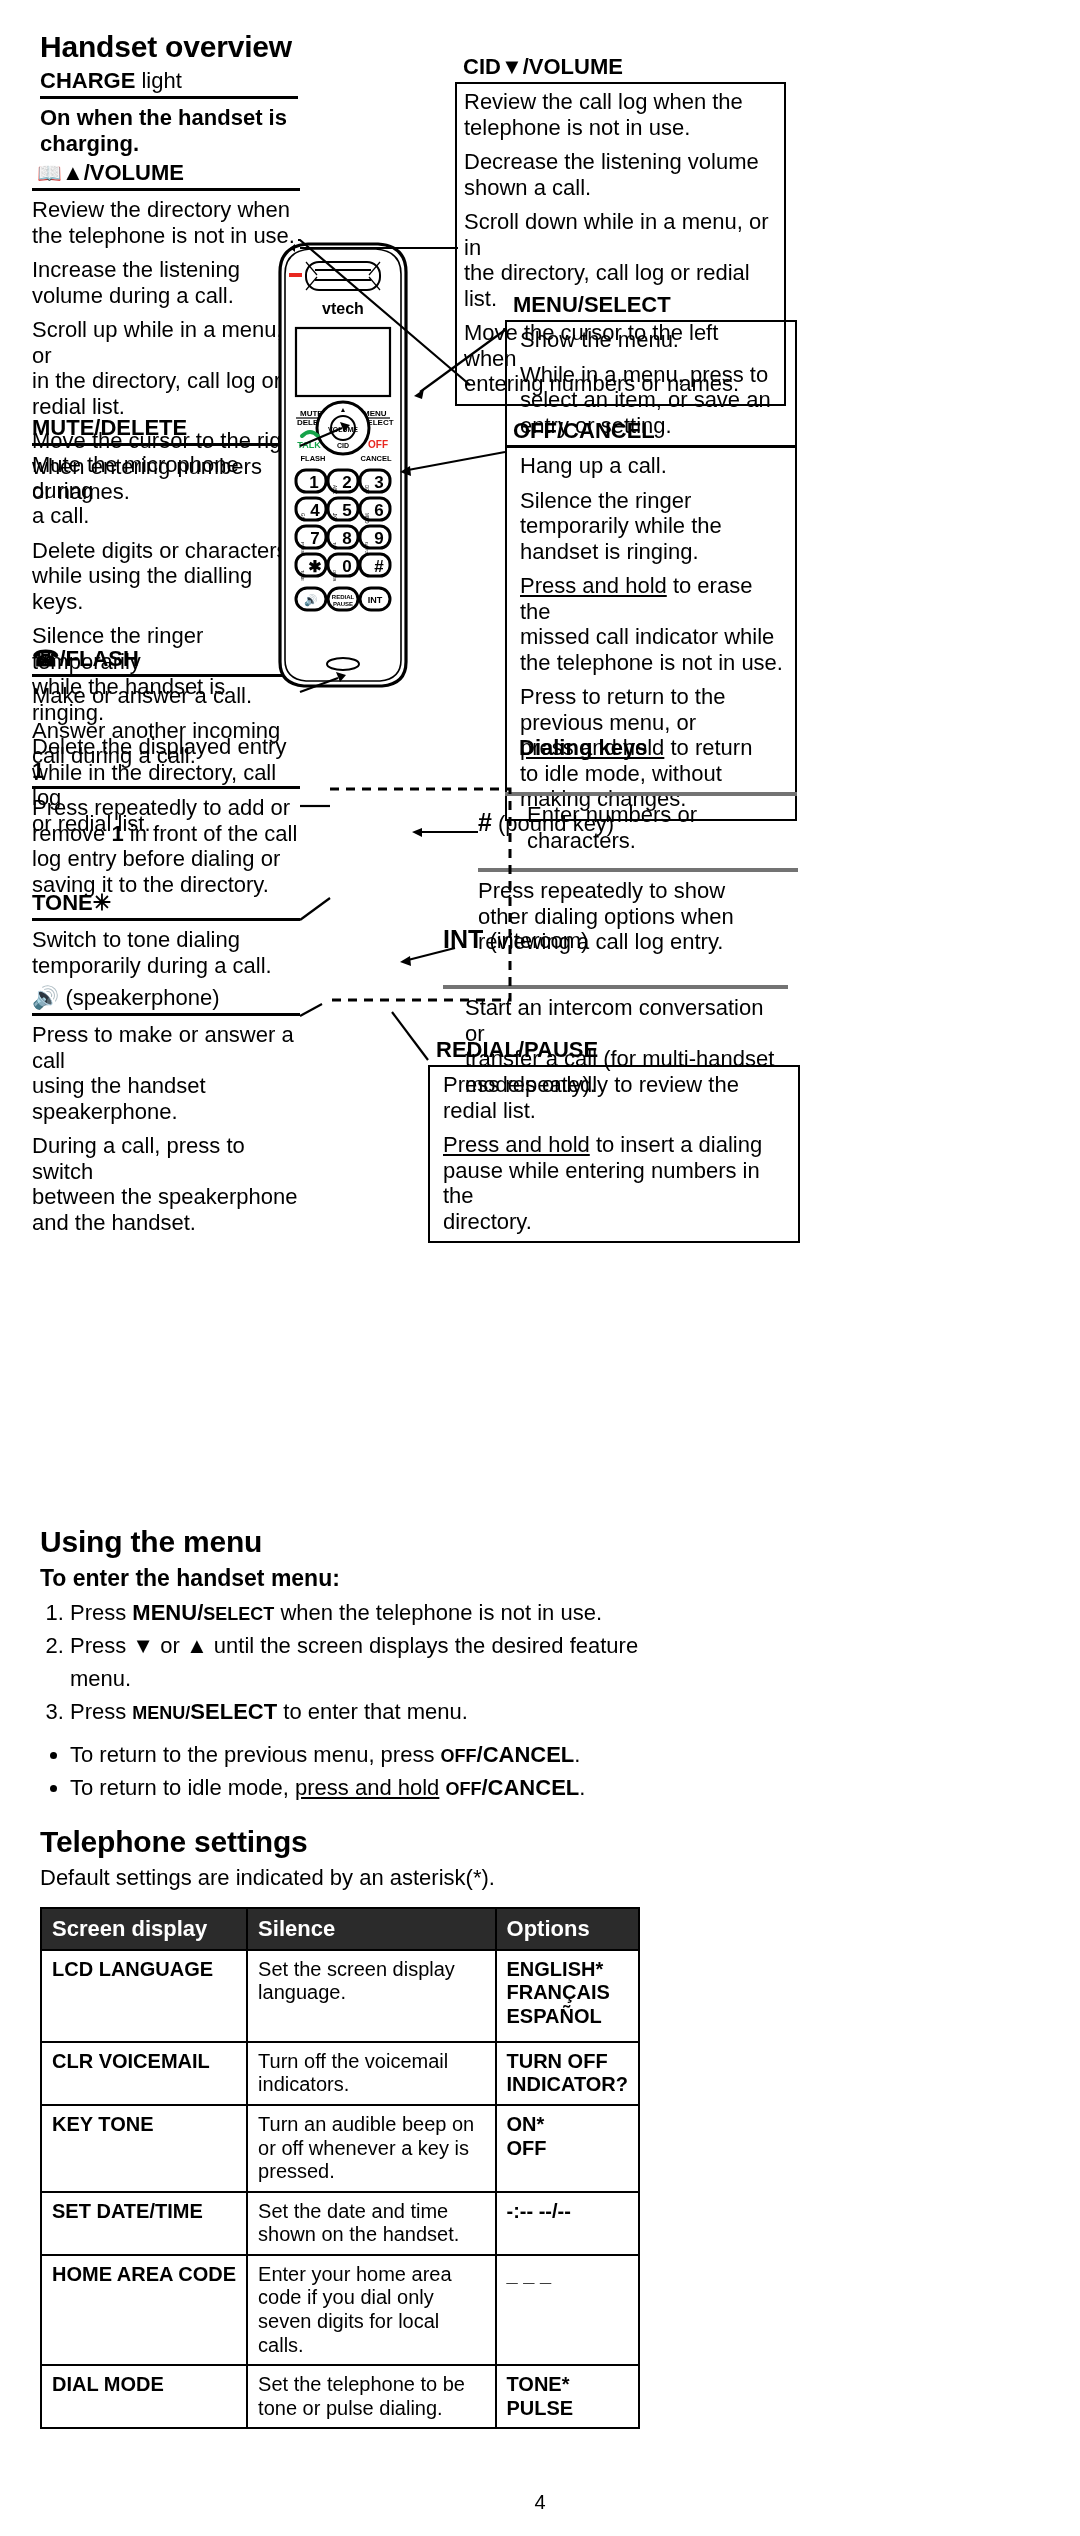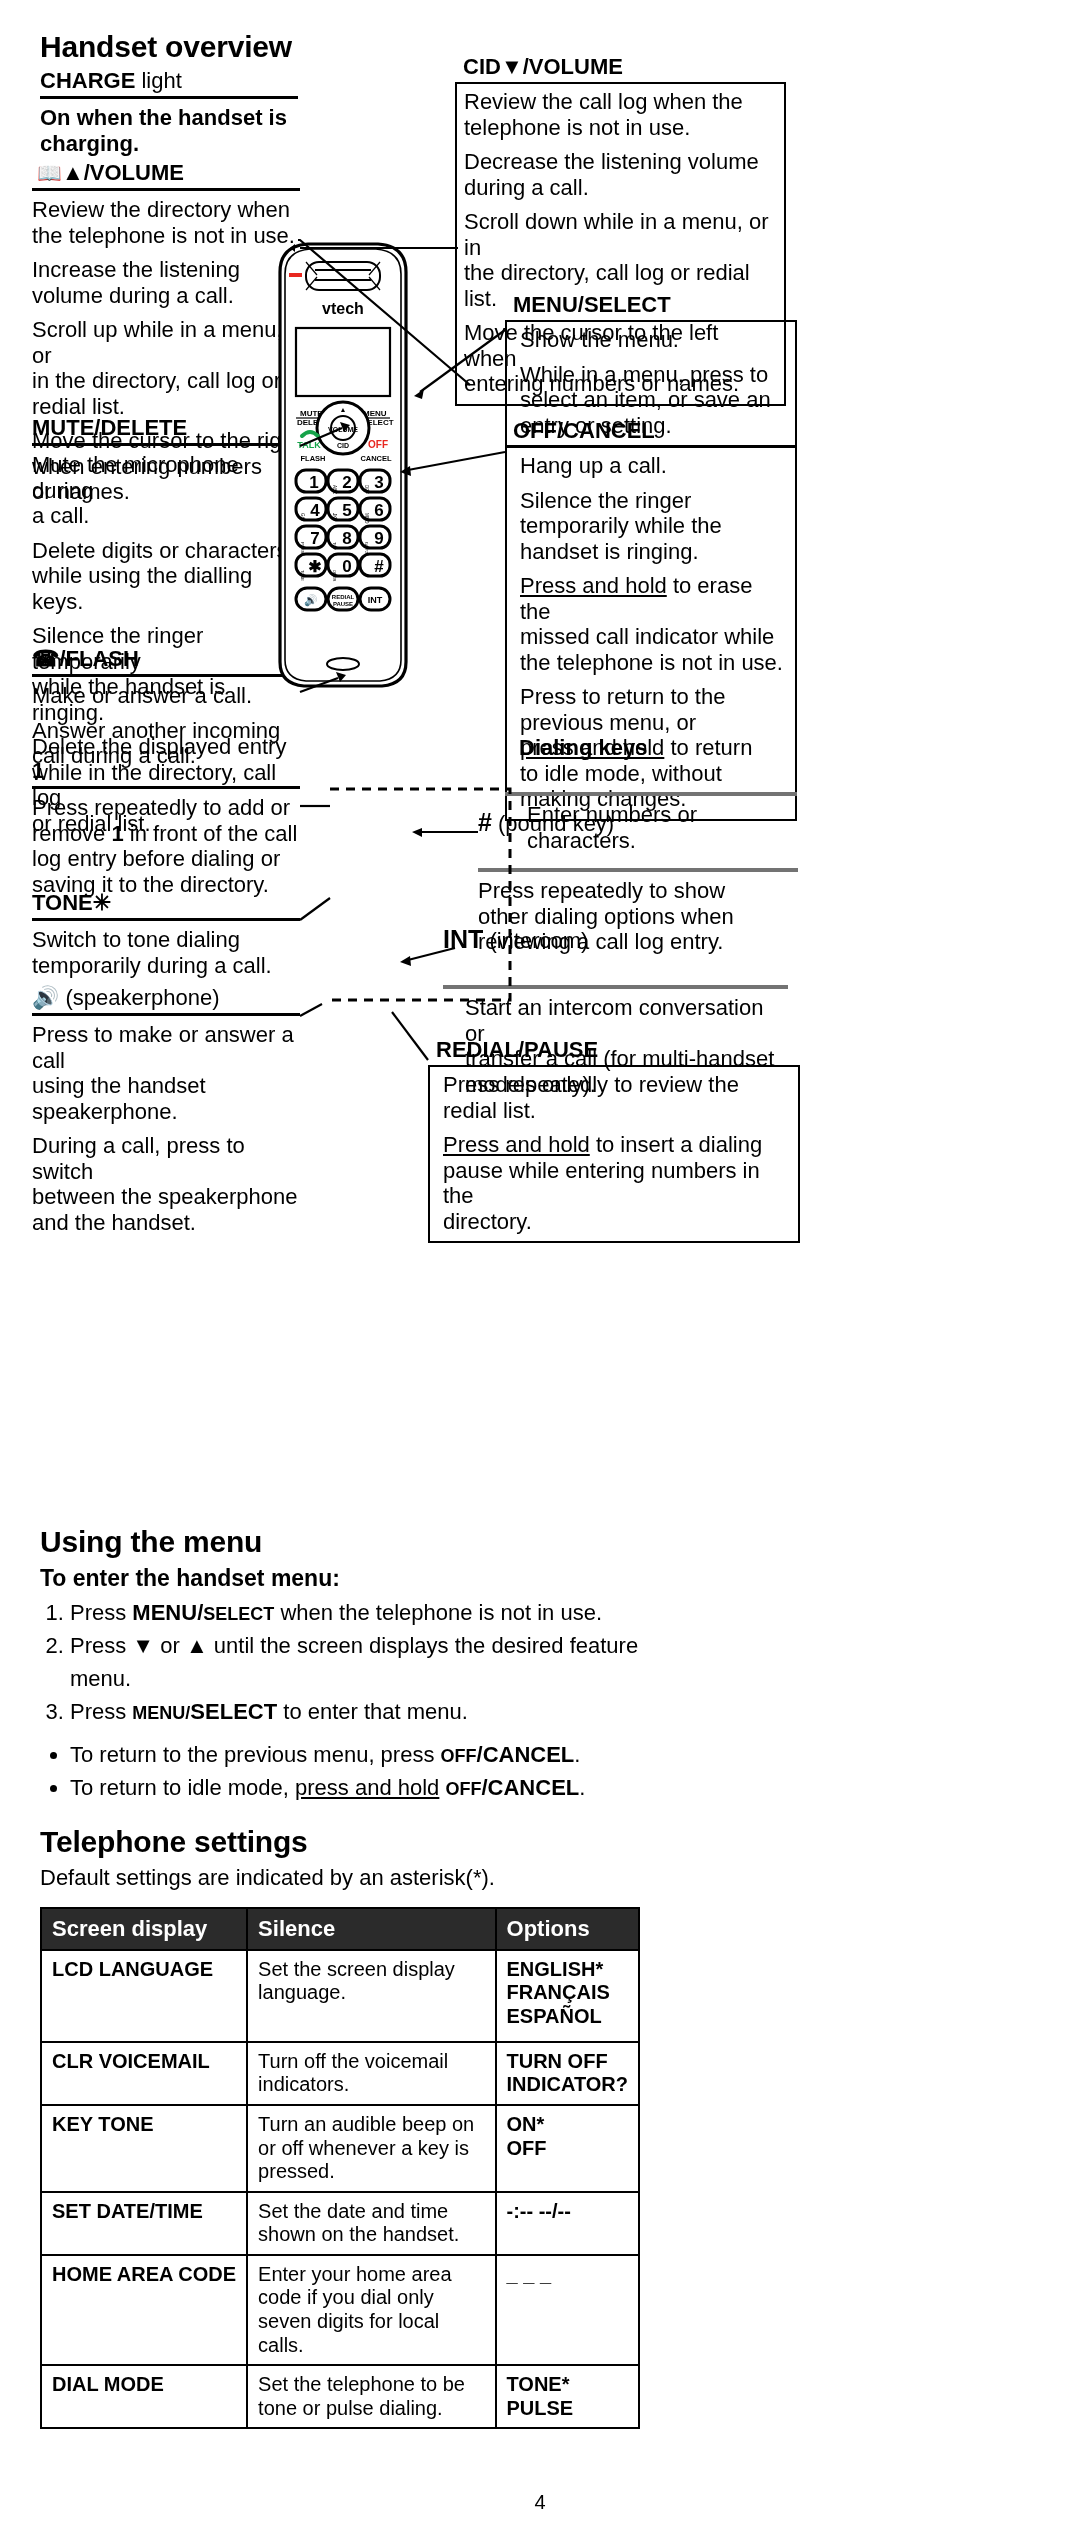--- a/index.html
+++ b/index.html
@@ -146,21 +146,21 @@
 and the handset.</p>
     </div>
   </div>
 
   <div class="cal" style="left:455px;top:54px;width:331px;">
     <div class="lbl" style="padding-left:8px;">CID▼/VOLUME</div>
     <div class="bx">
       <p style="white-space:pre-line">Review the call log when the
 telephone is not in use.</p>
       <p style="white-space:pre-line">Decrease the listening volume
-during a call.</p>
+shown a call.</p>
       <p style="white-space:pre-line">Scroll down while in a menu, or in
 the directory, call log or redial list.</p>
       <p style="white-space:pre-line">Move the cursor to the left when
 entering numbers or names.</p>
     </div>
   </div>
 
   <div class="cal" style="left:505px;top:292px;width:292px;">
     <div class="lbl" style="padding-left:8px;">MENU/SELECT</div>
     <div class="bx">

